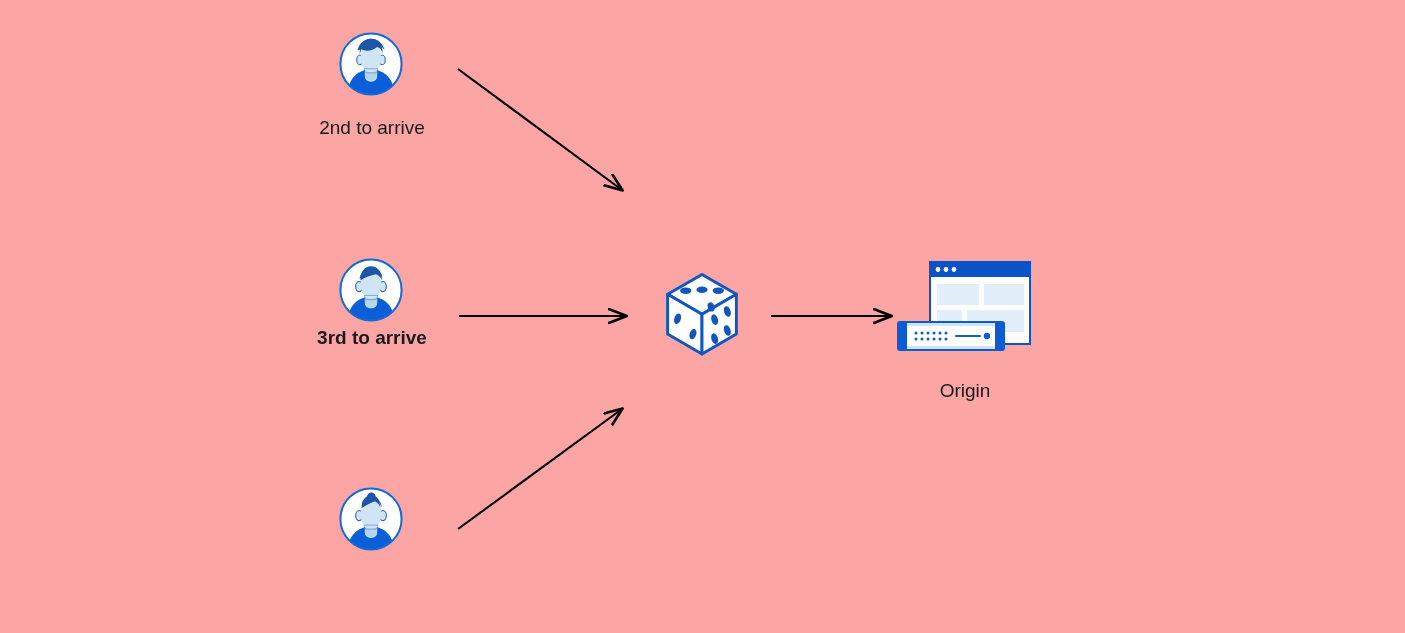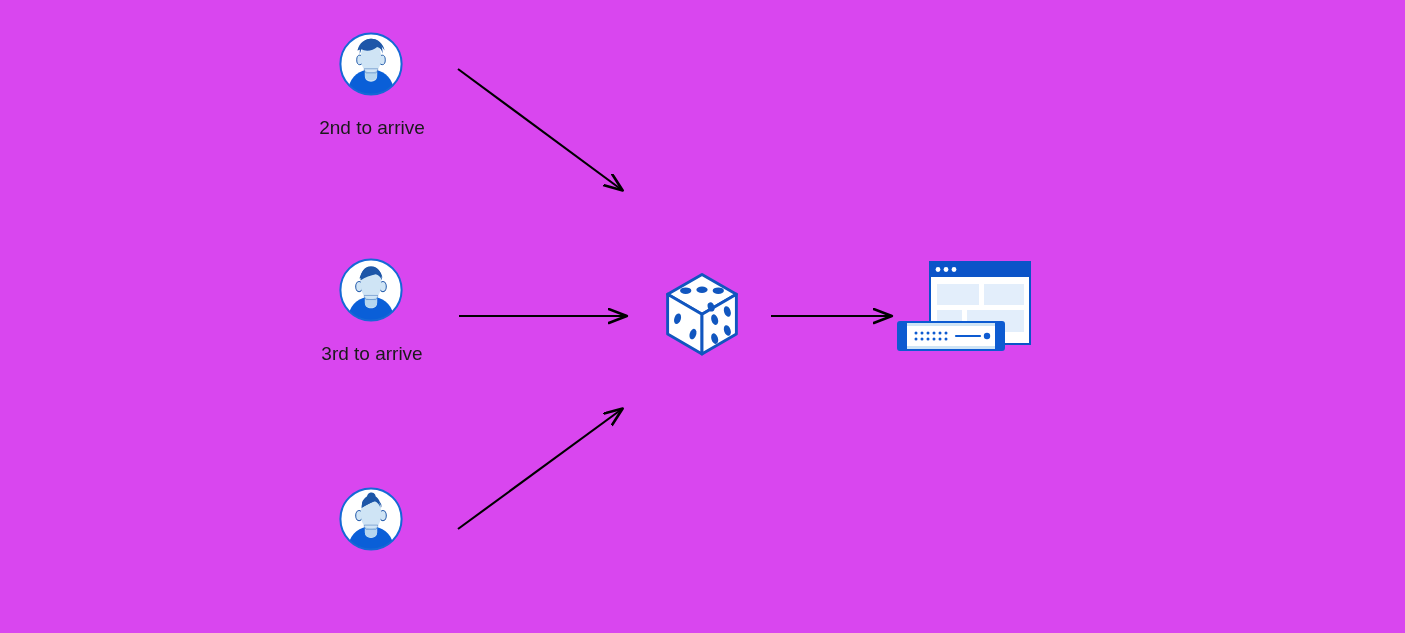--- a/index.html
+++ b/index.html
@@ -7,21 +7,21 @@
     padding: 0;
     background: #ffffff;
   }
   body {
     font-family: "Liberation Sans", sans-serif;
   }
   #canvas {
     position: relative;
     width: 1405px;
     height: 633px;
-    background: #d946ef;
+    background: #fca5a5;
     overflow: hidden;
   }
   .node {
     position: absolute;
   }
   .node-label {
     position: absolute;
     text-align: center;
     font-family: "Liberation Sans", sans-serif;
     font-size: 19px;
@@ -95,21 +95,21 @@
         <ellipse cx="32.5" cy="45" rx="5" ry="7.5" fill="#cfe4f5" stroke="#1d56a8" stroke-width="1.5"></ellipse>
         <ellipse cx="67.5" cy="45" rx="5" ry="7.5" fill="#cfe4f5" stroke="#1d56a8" stroke-width="1.5"></ellipse>
         <path d="M35 40c0-13 6-22 15-22s15 9 15 22c0 13-4 23-15 23s-15-10-15-23z" fill="#cfe4f5"></path>
         <path d="M34.5 36c-0.5-12 6-21 15.5-21 9.5 0 16.5 9 16 21 -2-5-5-8-9-9 -7 2-16 4-22.5 9z" fill="#1d56a8"></path>
         <path d="M33 33c3-11 9-17 17-17 9 0 15 6 17 16 -3-4-7-6-11-6 -7 2-16 4-23 7z" fill="#1d56a8"></path>
         <path d="M40 58h20c0 3-1 5-3 6h-14c-2-1-3-3-3-6z" fill="none" stroke="#1d56a8" stroke-width="1.1" opacity="0.55"></path>
       </g>
       <circle cx="50" cy="50" r="45" fill="none" stroke="#1569d6" stroke-width="3"></circle>
     </svg>
   </div>
-  <div class="node-label" style="left:272px; top:344px; width:200px;">3rd to arrive</div>
+  <div class="node-label" style="left:272px; top:328px; width:200px;font-weight:bold;">3rd to arrive</div>
 
   <div class="node" style="left:337px; top:485px; width:68px; height:68px;">
     <svg width="68" height="68" viewBox="0 0 100 100">
       <clipPath id="clipC">
           <circle cx="50" cy="50" r="45"></circle>
         </clipPath>
       <circle cx="50" cy="50" r="45" fill="#ffffff"></circle>
       <g clip-path="url(#clipC)">
         <path d="M50 61c-17 0-29 10-33 26 -2 7 -2 11 -2 17h70c0-6 0-10-2-17 -4-16-16-26-33-26z" fill="#0a5fd8"></path>
         <path d="M41 51h18v19c0 5-4 8-9 8s-9-3-9-8z" fill="#cfe4f5"></path>
@@ -183,14 +183,15 @@
           <circle cx="36" cy="85" r="1.5"></circle>
             <circle cx="42" cy="85" r="1.5"></circle>
           <circle cx="48" cy="85" r="1.5"></circle>
             <circle cx="54" cy="85" r="1.5"></circle>
         </g>
         <line x1="64" y1="82" x2="88" y2="82" stroke="#0d5bd1" stroke-width="2.2" stroke-linecap="round"></line>
         <circle cx="95" cy="82" r="3.2" fill="#0d5bd1"></circle>
       </g>
     </svg>
   </div>
+  <div class="node-label" style="left:865px; top:381px; width:200px;">Origin</div>
 
 </div>
 
 </body></html>

